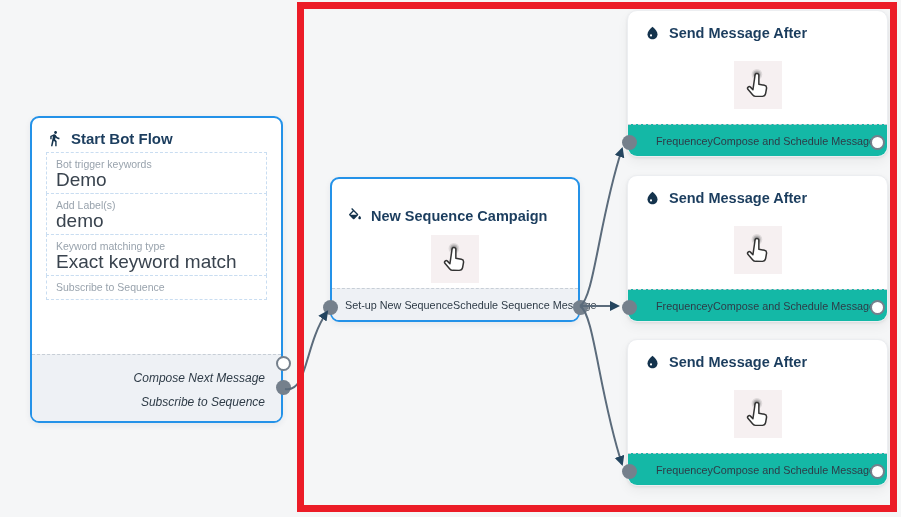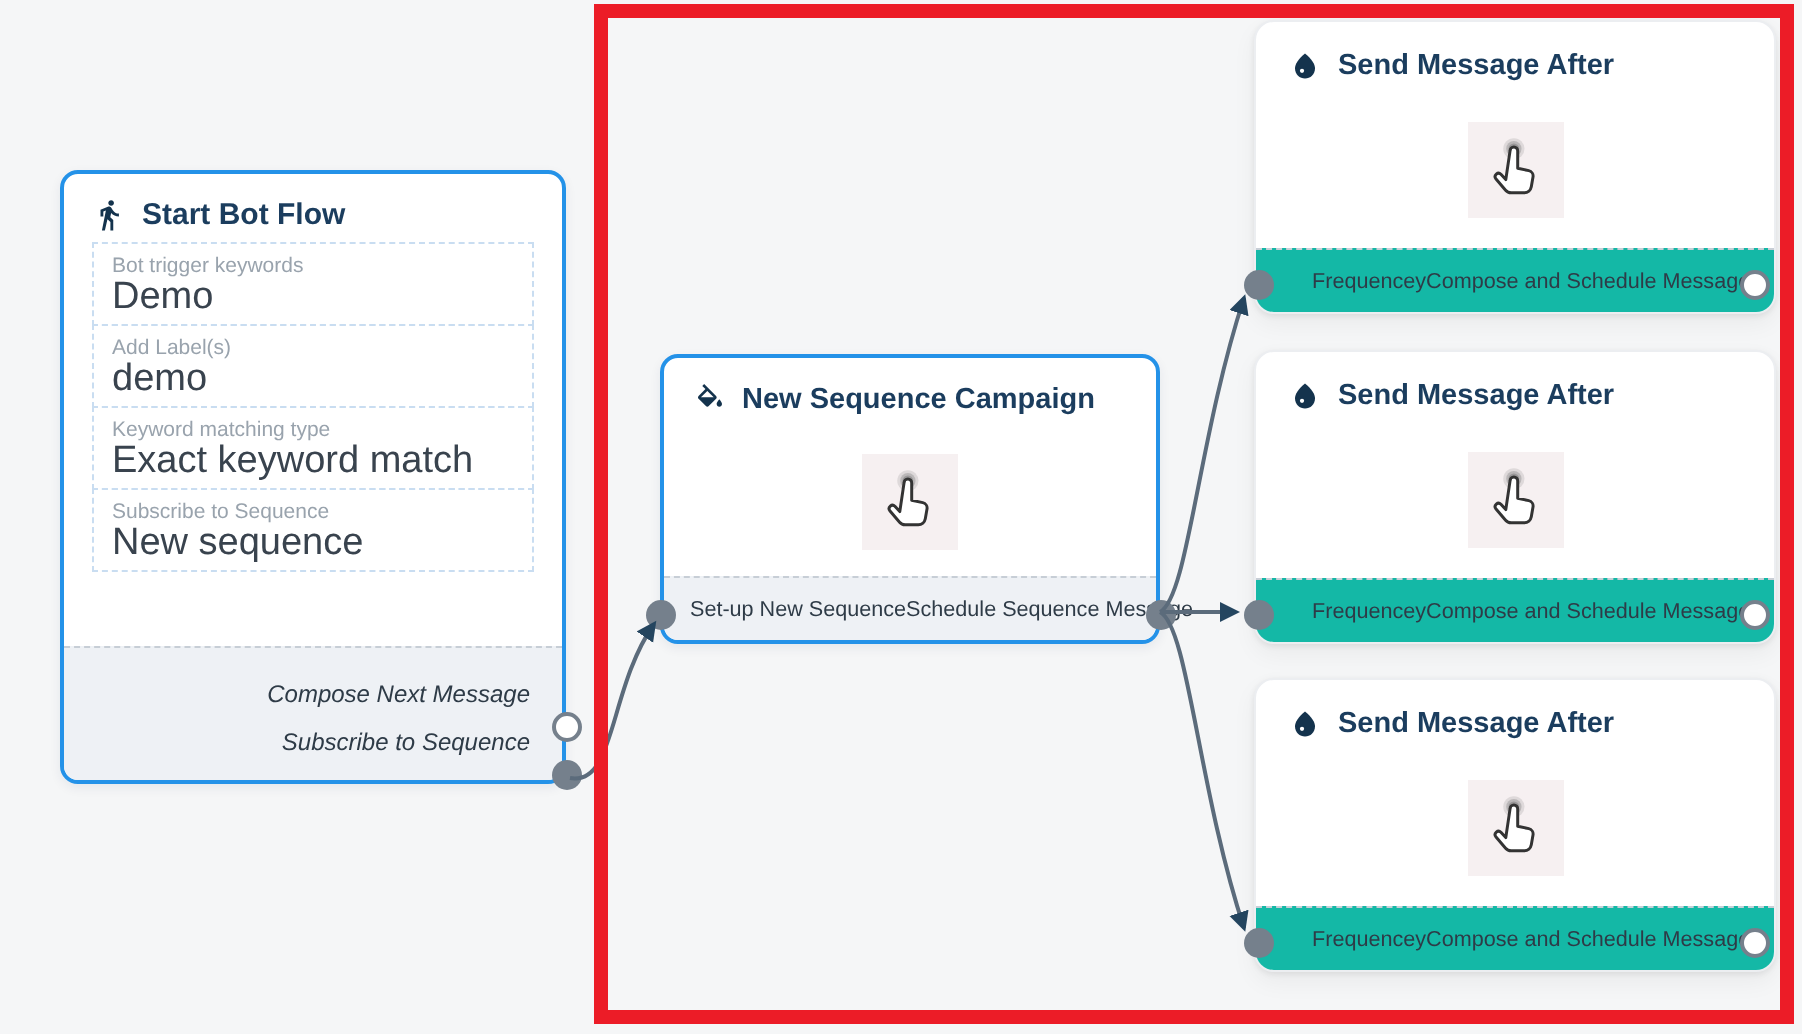--- a/index.html
+++ b/index.html
@@ -46,21 +46,21 @@
 
   
   .red-box{position:absolute;left:297px;top:2px;width:600px;height:510px;border:7px solid #ec1c27;
            box-sizing:border-box;z-index:5;pointer-events:none;}
 </style>
 </head>
 <body>
 
 <div class="canvas">
 
-  <div class="node blue" style="left:30px;top:85px;width:253px;height:307px;">
+  <div class="node blue" style="left:30px;top:116px;width:253px;height:307px;">
     <div class="node-header">
       <span class="hdr-icon">
         <svg width="17" height="17" viewBox="0 0 24 24" fill="#14334d">
             <path d="M13.5 5.5c1.1 0 2-.9 2-2s-.9-2-2-2-2 .9-2 2 .9 2 2 2zM9.8 8.9L7 23h2.1l1.8-8 2.1 2v6h2v-7.5l-2.1-2 .6-3C14.8 12 16.8 13 19 13v-2c-1.9 0-3.5-1-4.3-2.4l-1-1.6c-.4-.6-1-1-1.7-1-.3 0-.5.1-.8.1L6 8.3V13h2V9.6l1.8-.7"></path>
           </svg>
       </span>
       <span>Start Bot Flow</span>
     </div>
     <div class="fields">
       <div class="field">
@@ -70,31 +70,30 @@
       <div class="field">
         <div class="f-label">Add Label(s)</div>
         <div class="f-value">demo</div>
       </div>
       <div class="field">
         <div class="f-label">Keyword matching type</div>
         <div class="f-value">Exact keyword match</div>
       </div>
       <div class="field">
         <div class="f-label">Subscribe to Sequence</div>
-        <div class="f-value">New sequence</div>
       </div>
     </div>
     <div class="footer left-footer">
       <div class="out-row">Compose Next Message</div>
       <div class="out-row">Subscribe to Sequence</div>
     </div>
   </div>
 
   <div class="node blue" style="left:330px;top:177px;width:250px;height:145px;">
-    <div class="node-header" style="font-size:14.5px;">
+    <div class="node-header" style="font-size:14.5px;margin-top:16px;">
       <span class="hdr-icon">
         <svg width="16" height="16" viewBox="0 0 24 24" fill="#14334d">
             <path d="M16.56 8.94L7.62 0 6.21 1.41l2.38 2.38-5.15 5.15c-.59.59-.59 1.54 0 2.12l5.5 5.5c.29.29.68.44 1.06.44s.77-.15 1.06-.44l5.5-5.5c.59-.58.59-1.53 0-2.12zM5.21 10L10 5.21 14.79 10H5.21zM19 11.5s-2 2.17-2 3.5c0 1.1.9 2 2 2s2-.9 2-2c0-1.33-2-3.5-2-3.5z"></path>
           </svg>
       </span>
       <span>New Sequence Campaign</span>
     </div>
     <div class="body-area">
       <span class="tap">
         <svg width="30" height="34" viewBox="0 0 28 32">

